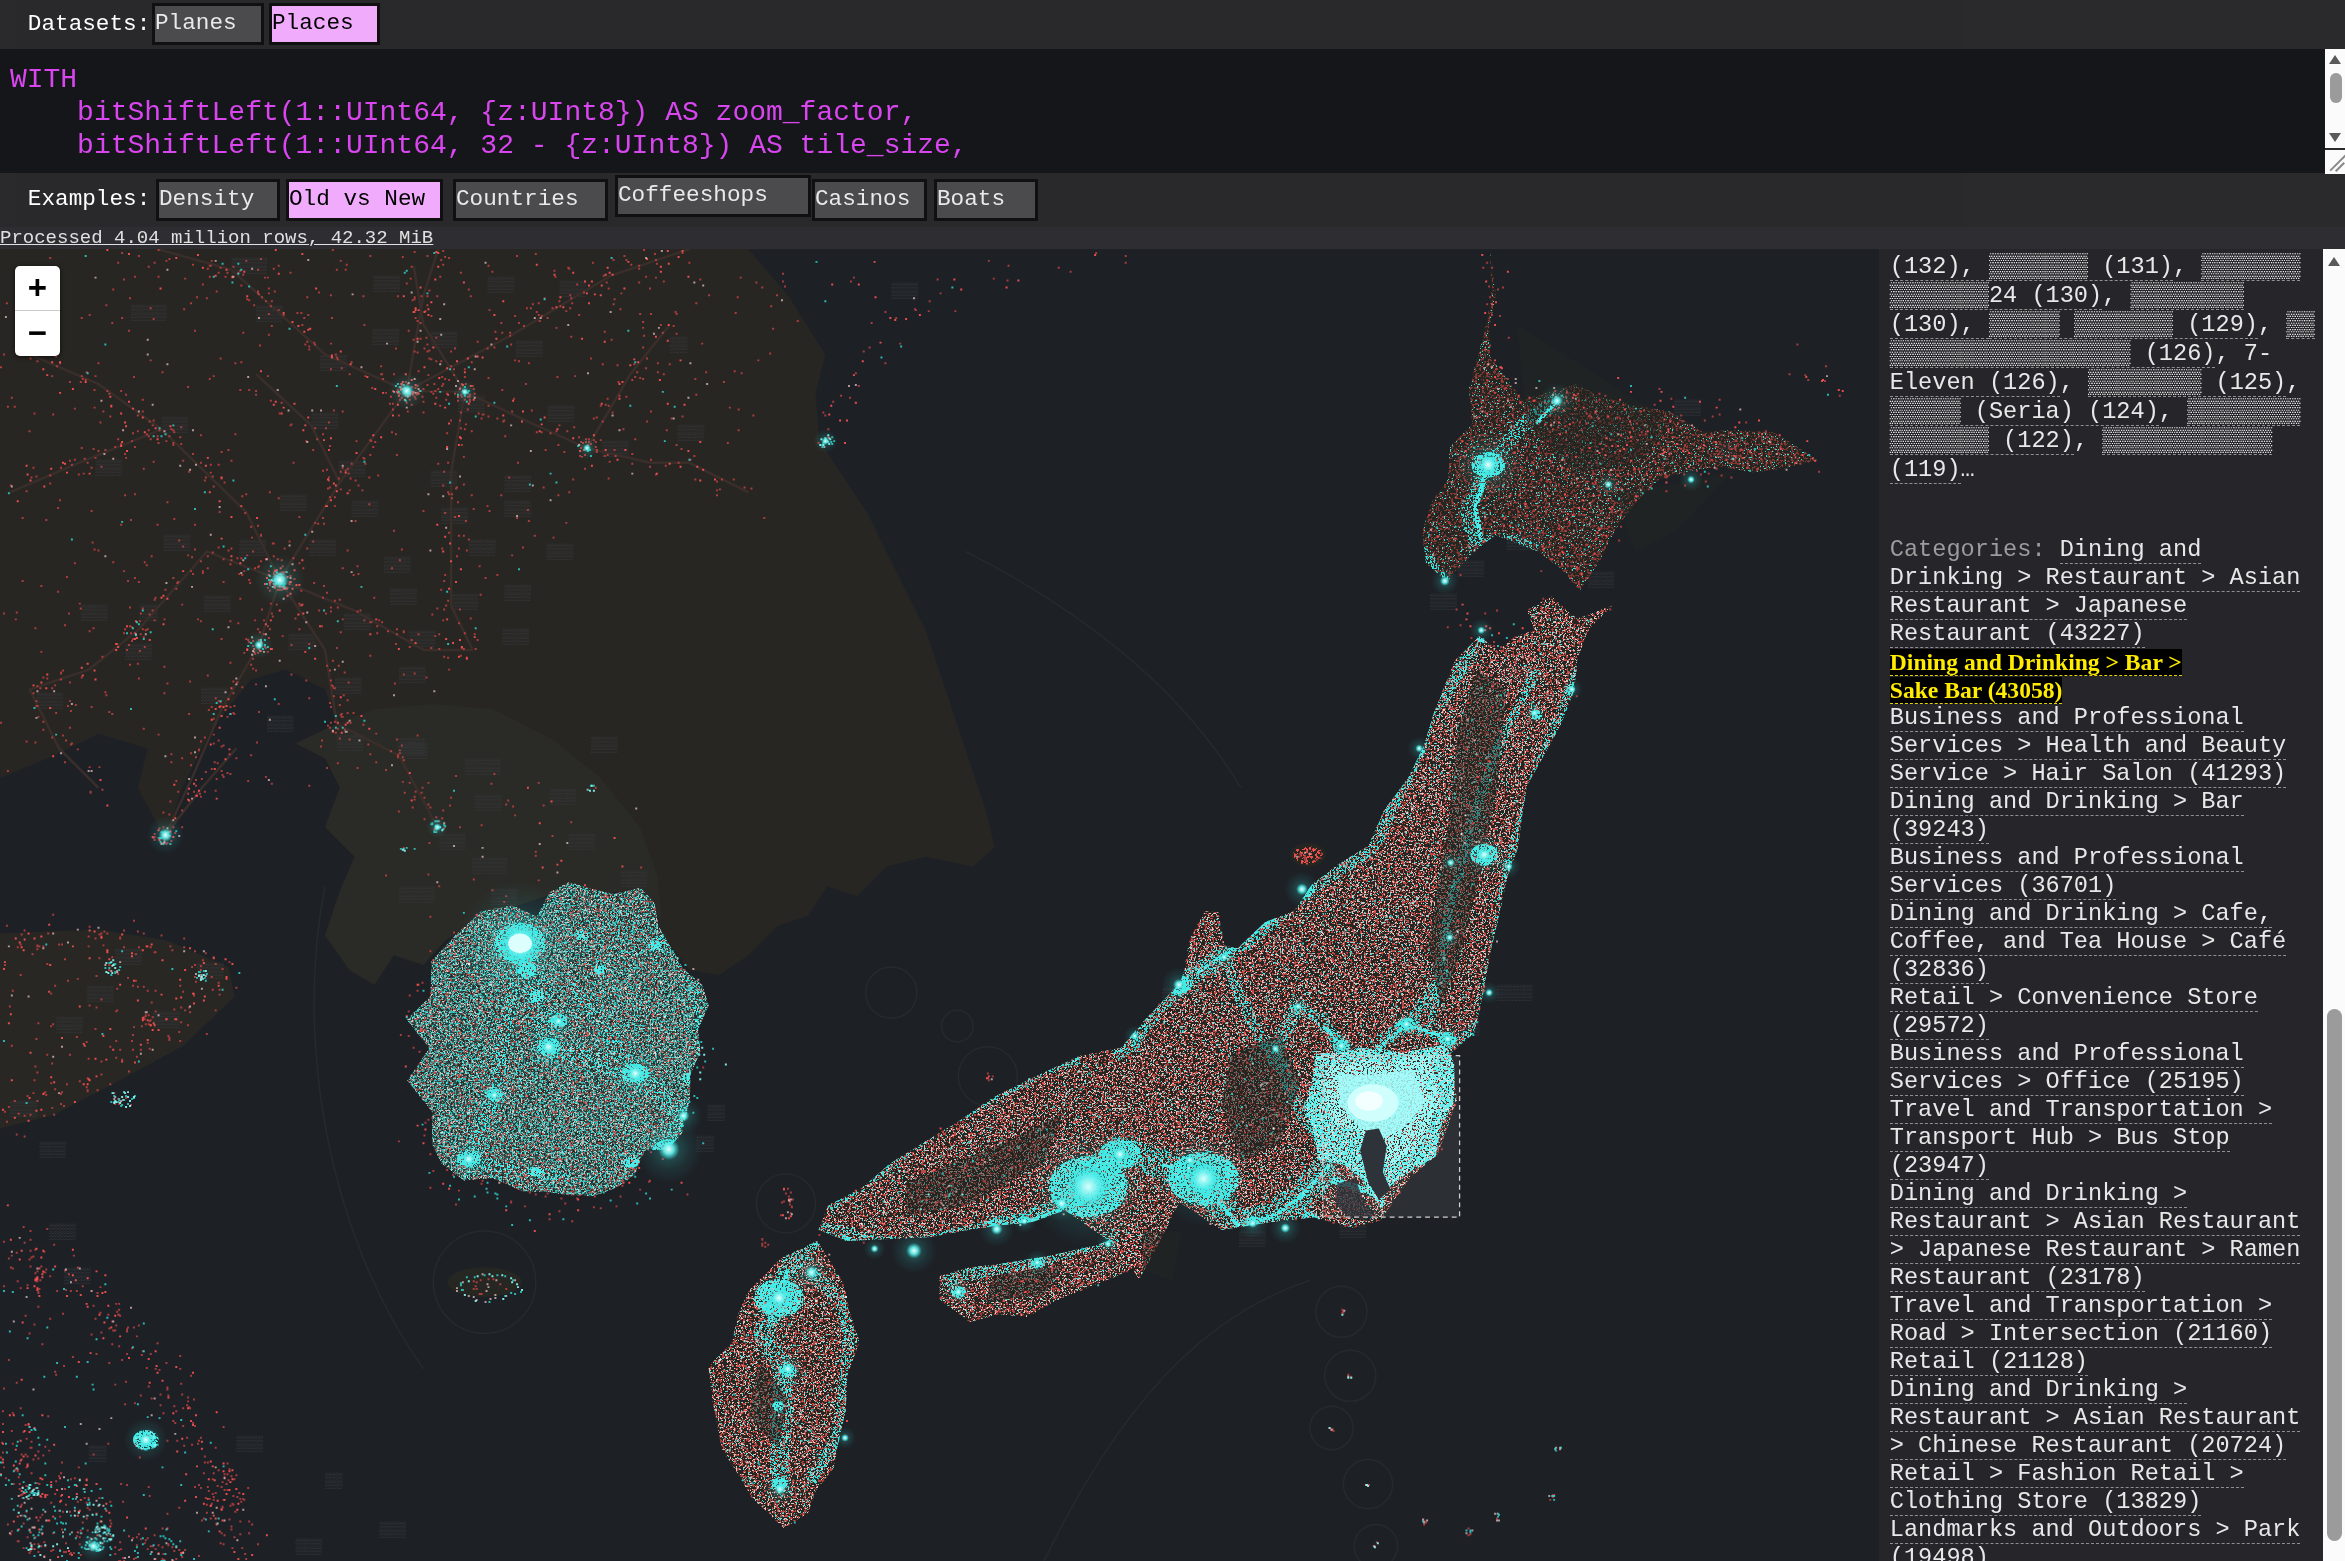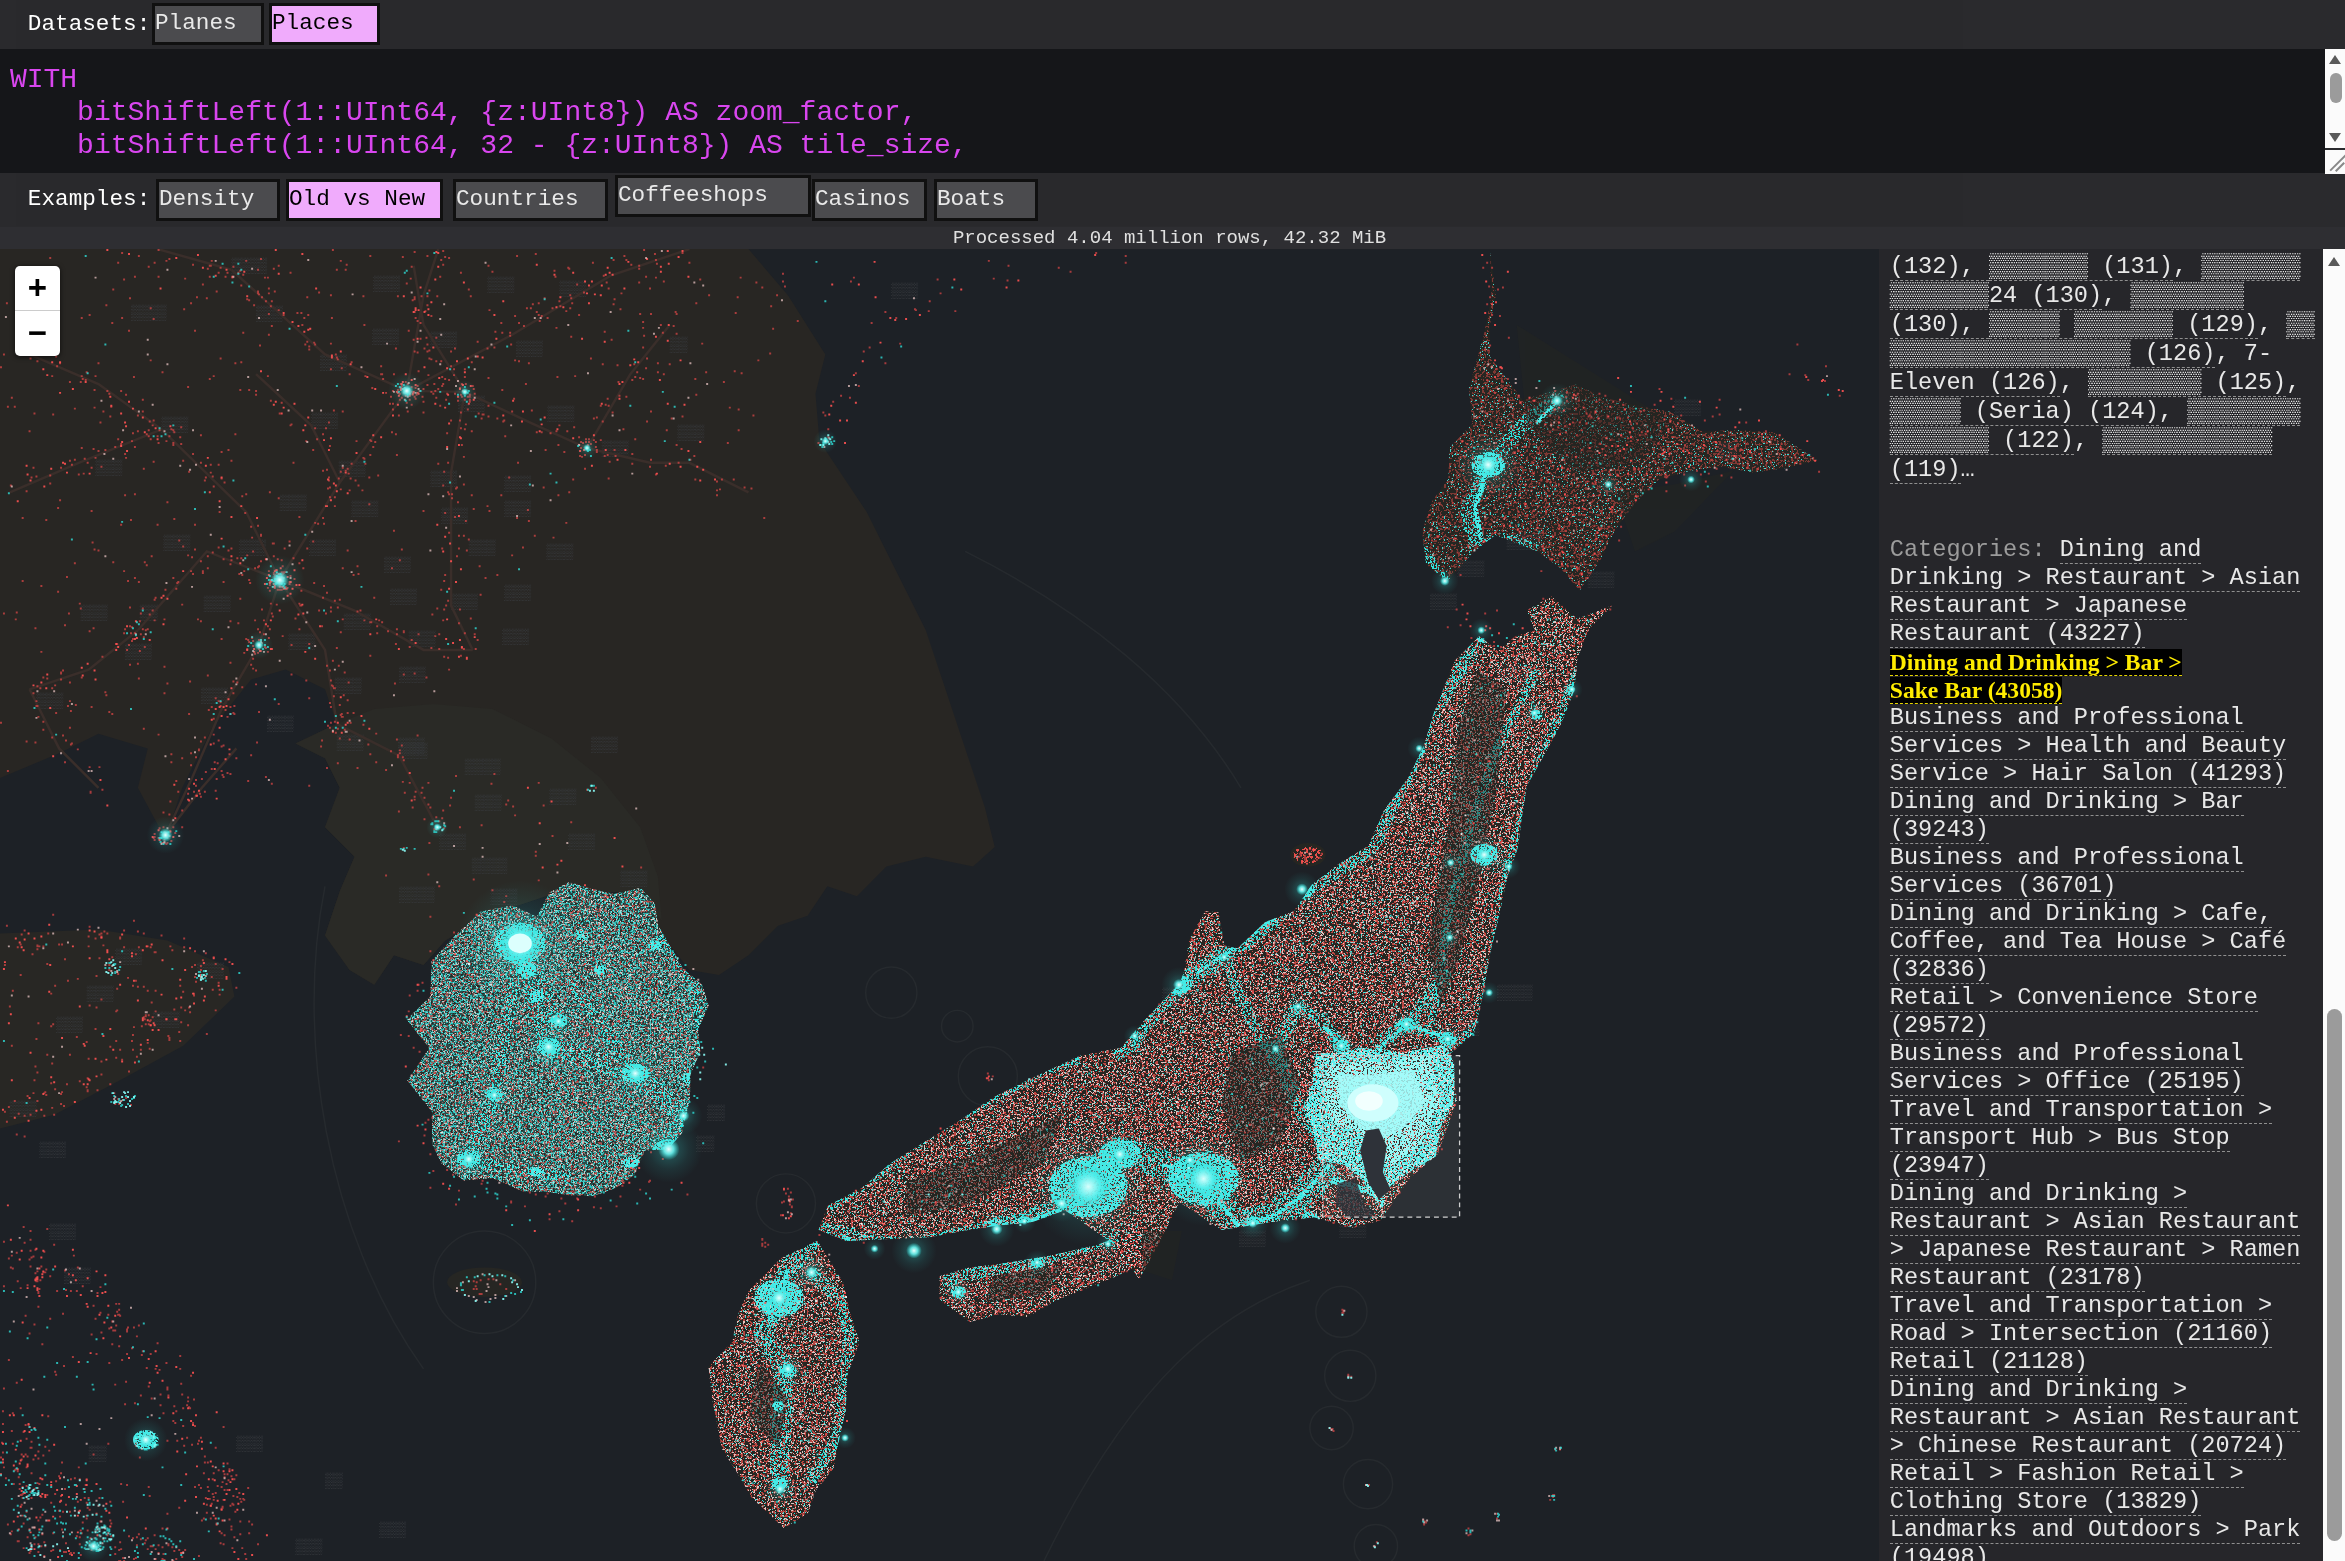--- a/index.html
+++ b/index.html
@@ -1,19 +1,19 @@
 <!DOCTYPE html>
 <html><head><meta charset="utf-8"><style>
 * { margin:0; padding:0; box-sizing:border-box; }
 body { width:2345px; height:1561px; overflow:hidden; background:#2a2a2d; font-family:"Liberation Mono",monospace; position:relative; }
 .bar { position:absolute; left:0; width:1947px; background:#29292c; color:#fff; font-size:22.7px;margin-left:16px; }
 .btn { position:absolute; height:42px; background:#4b4b4e; border:3px solid #101010; color:#e9e9e9; font-size:22.7px; line-height:35px; }
 .sel { background:#f0abfc; color:#000; }
 #sql { position:absolute; left:0; top:49px; width:2325px; height:124px; background:#151619; color:#d946ef; font-size:28px; line-height:33px; white-space:pre; padding:14.3px 0 0 9.9px; overflow:hidden; }
-#status { position:absolute; left:0; top:227px; width:2345px; height:22.7px; background:#2e2e32; color:#e0e0e0; font-size:19px; line-height:22.7px; text-align:center; padding-right:5.9px; }
+#status { position:absolute; left:0; top:227px; width:2345px; height:22.7px; background:#2e2e32; color:#e0e0e0; font-size:19px; line-height:22.7px; text-align:left; padding-right:5.9px;text-decoration:underline; }
 #sidebar { position:absolute; left:1879px; top:249px; width:444px; height:1312px; background:#26262a; color:#e8e8e8; font-size:23.6px; padding:3px 7.9px 0 10.8px; overflow:hidden; }
 .sbline { height:29px; line-height:29px; white-space:nowrap; }
 .sbcat  { height:28px; line-height:28px; white-space:nowrap; }
 .lk { border-bottom:1px dashed #8f8f8f; }
 .gy { color:#9c9c9c; }
 .hl { color:#ffec00; background:#000; font-weight:bold; border-bottom:1px dashed #e6d400;font-family:Liberation Serif, serif; }
 #gap { height:52px; }
 .vsb { position:absolute; background:#fbfbfb; }
 .thumb { position:absolute; left:2px; width:16.7px; background:#9b9b9b; border-radius:7.9px; }
 .arr { position:absolute; left:3.9px; width:0; height:0; border-left:6.9px solid transparent; border-right:6.9px solid transparent; }

